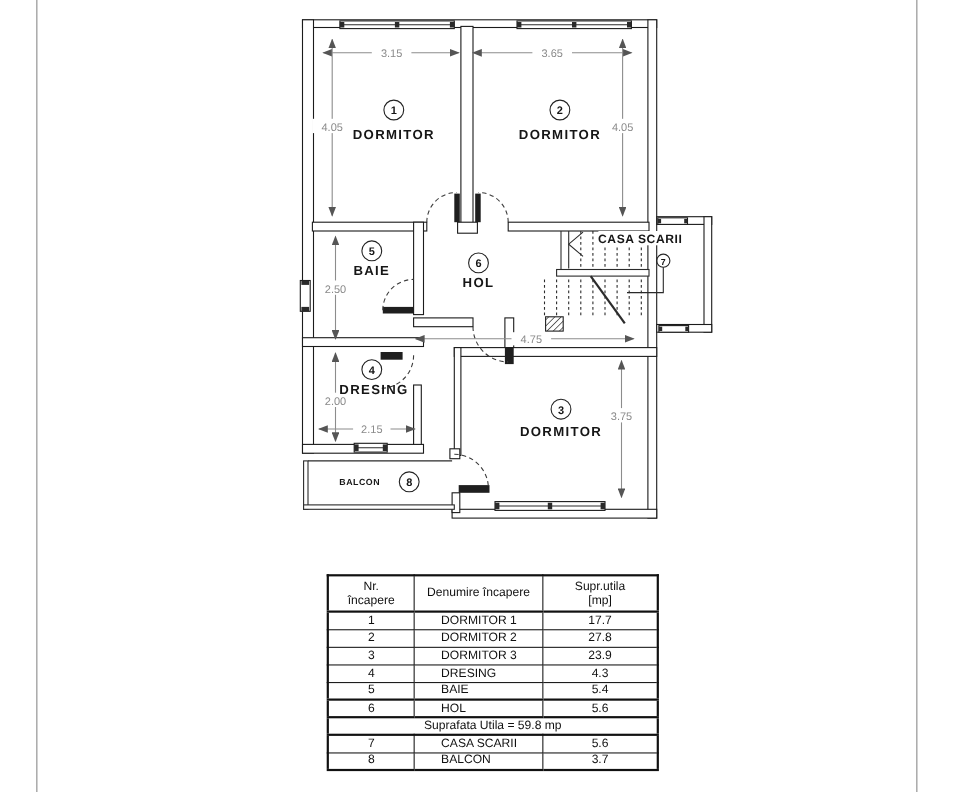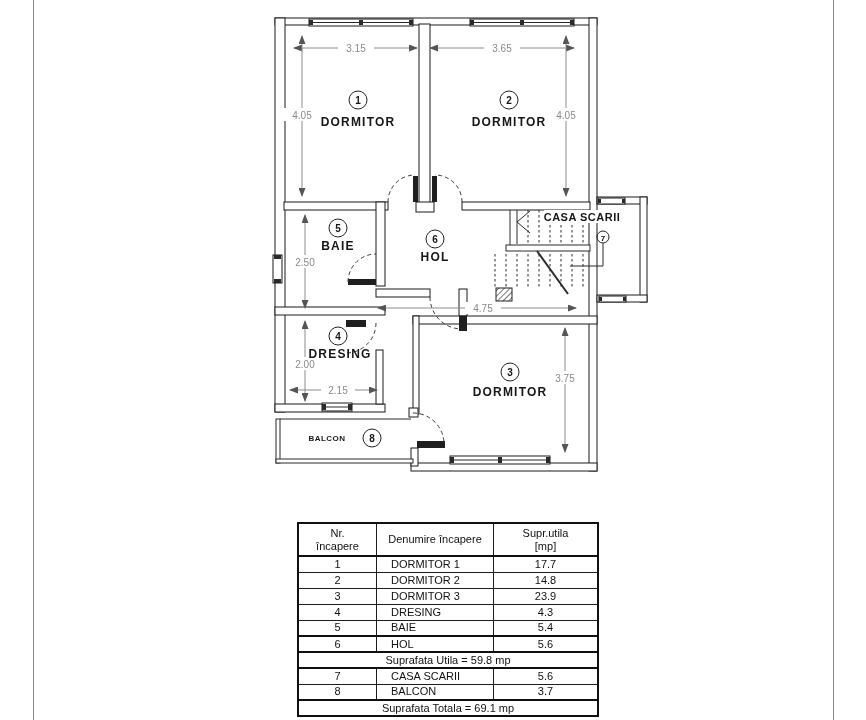--- a/index.html
+++ b/index.html
@@ -21,21 +21,21 @@
   .stair{stroke:#2c2c2c;stroke-width:1;fill:none;}
   .staird{stroke:#2c2c2c;stroke-width:1;fill:none;stroke-dasharray:2.5 2.5;}
   .win{fill:#fff;stroke:#1b1b1b;stroke-width:1;}
   .wtick{fill:#2a2a2a;}
   .thin{stroke:#2a2a2a;stroke-width:1;fill:none;}
   
   #areas{position:absolute;left:297px;top:522px;width:296px;border-collapse:collapse;
          font-size:11px;color:#111;table-layout:fixed;}
   #areas td{border:1px solid #1d1d1d;text-align:center;padding:0;line-height:1.15;
             overflow:hidden;white-space:nowrap;}
-  #areas .name{text-align:left;padding-left:14px;}
+  #areas .name{text-align:left;padding-left:24px;}
   #areas tr{height:16px;}
   #areas tr.hdr{height:33px;}
   #areas{border:2px solid #111;}
   #areas tr.hdr td{border-bottom:2px solid #111;}
   #areas td.thtop span{display:block;}
   #areas tr.thick-top td{border-top:2px solid #111;}
   #areas tr.thick-bot td{border-bottom:2px solid #111;}
   .c1{width:77px;margin-top:24px;} .c2{width:116px;} .c3{width:103px;margin-top:32px;}
 </style>
 </head>
@@ -276,21 +276,21 @@
       </td>
     </tr>
     <tr>
       <td>1</td>
         <td class="name">DORMITOR 1</td>
         <td>17.7</td>
     </tr>
     <tr>
       <td>2</td>
         <td class="name">DORMITOR 2</td>
-        <td>14.8</td>
+        <td>27.8</td>
     </tr>
     <tr>
       <td>3</td>
         <td class="name">DORMITOR 3</td>
         <td>23.9</td>
     </tr>
     <tr>
       <td>4</td>
         <td class="name">DRESING</td>
         <td>4.3</td>
@@ -311,17 +311,14 @@
     <tr>
       <td>7</td>
         <td class="name">CASA SCARII</td>
         <td>5.6</td>
     </tr>
     <tr class="thick-bot">
       <td>8</td>
         <td class="name">BALCON</td>
         <td>3.7</td>
     </tr>
-    <tr>
-      <td colspan="3">Suprafata Totala = 69.1 mp</td>
-    </tr>
   </tbody>
 </table>
 
 </body></html>

